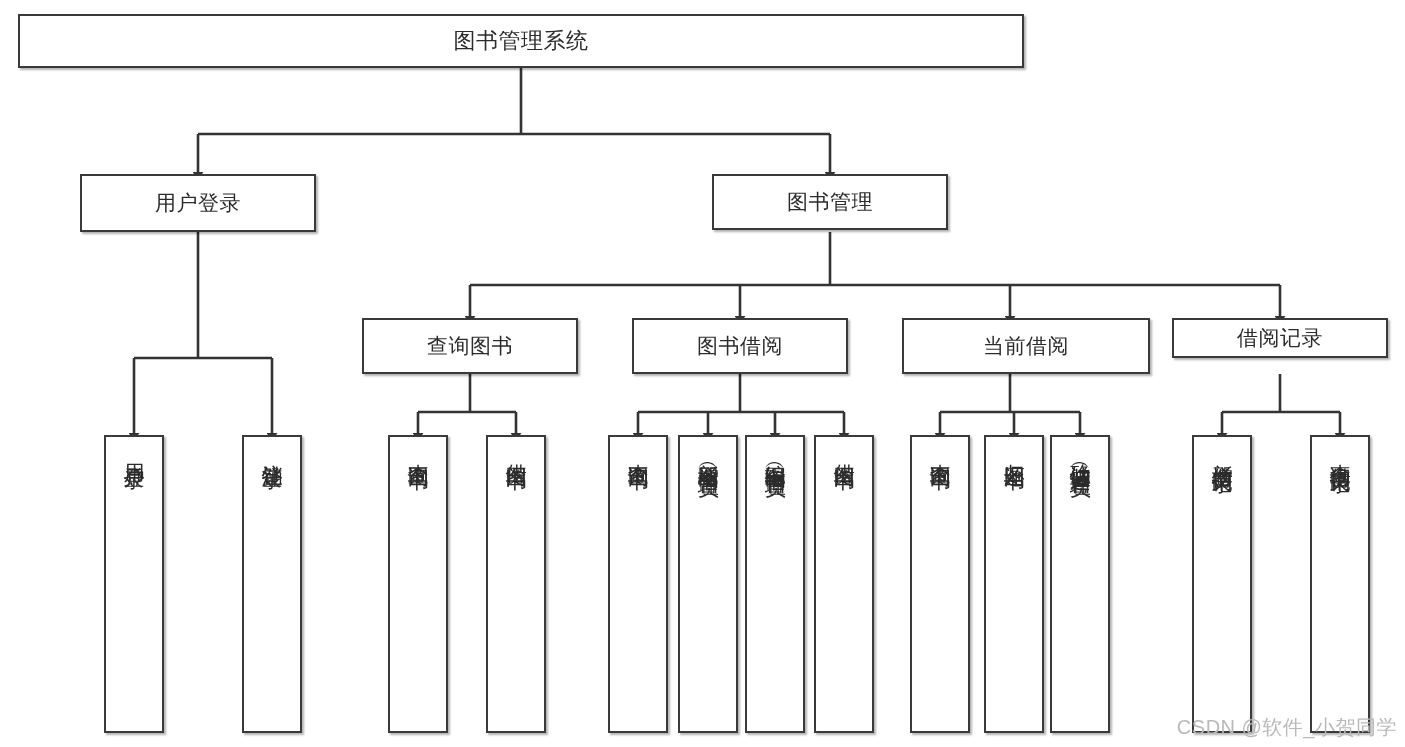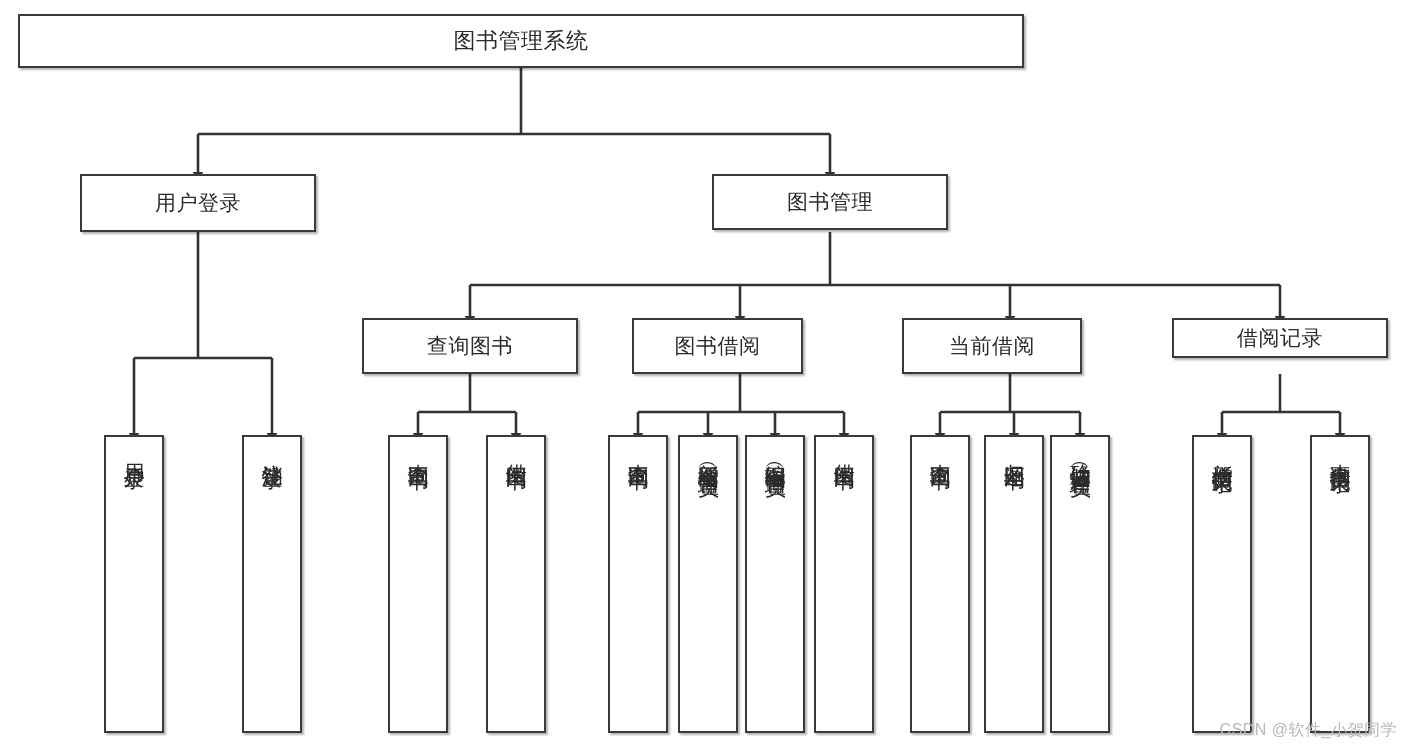--- a/index.html
+++ b/index.html
@@ -60,21 +60,21 @@
     text-orientation: upright;
     font-size: 21px;
     line-height: 1.25;
     letter-spacing: 2px;
     white-space: nowrap;
   }
   #watermark {
     position: absolute;
     right: 8px;
     bottom: 6px;
-    font-size: 16px;
+    font-size: 20px;
     color: #b9b9b9;
     letter-spacing: 0.5px;
     z-index: 6;
     user-select: none;
     white-space: nowrap;
   }
 </style>
 </head>
 <body>
 
@@ -127,24 +127,24 @@
       </div>
       <div class="node h" style="left: 80px; top: 174px; width: 236px; height: 58px;">
         <span class="label">用户登录</span>
       </div>
       <div class="node h" style="left: 712px; top: 174px; width: 236px; height: 56px;">
         <span class="label">图书管理</span>
       </div>
       <div class="node h" style="left: 362px; top: 318px; width: 216px; height: 56px;">
         <span class="label">查询图书</span>
       </div>
-      <div class="node h" style="left: 632px; top: 318px; width: 171px; height: 56px;">
+      <div class="node h" style="left: 632px; top: 318px; width: 216px; height: 56px;">
         <span class="label">图书借阅</span>
       </div>
-      <div class="node h" style="left: 902px; top: 318px; width: 180px; height: 56px;">
+      <div class="node h" style="left: 902px; top: 318px; width: 248px; height: 56px;">
         <span class="label">当前借阅</span>
       </div>
       <div class="node h" style="left: 1172px; top: 318px; width: 216px; height: 40px;">
         <span class="label">借阅记录</span>
       </div>
       <div class="node v" style="left: 104px; top: 435px; width: 60px; height: 298px;">
         <span class="label">用户登录</span>
       </div>
       <div class="node v" style="left: 242px; top: 435px; width: 60px; height: 298px;">
         <span class="label">注销登录</span>

